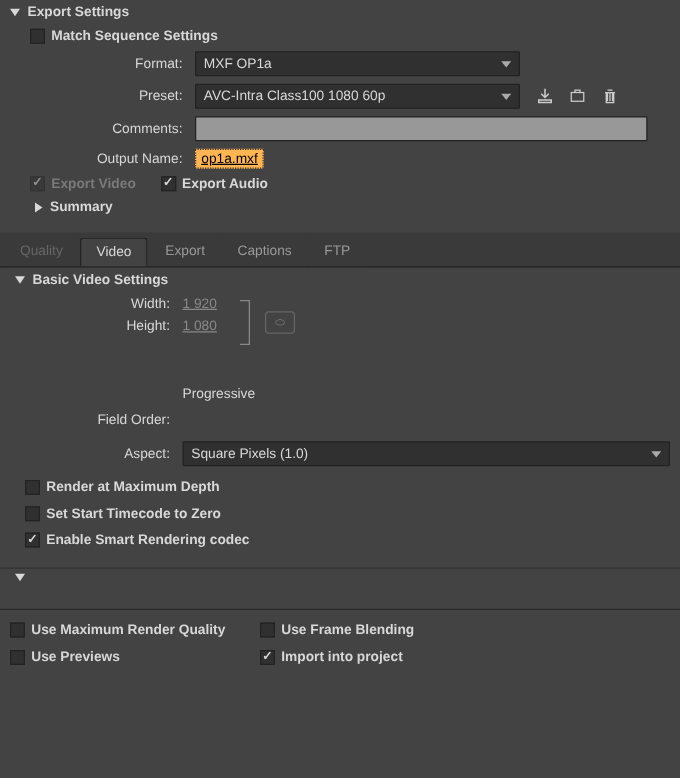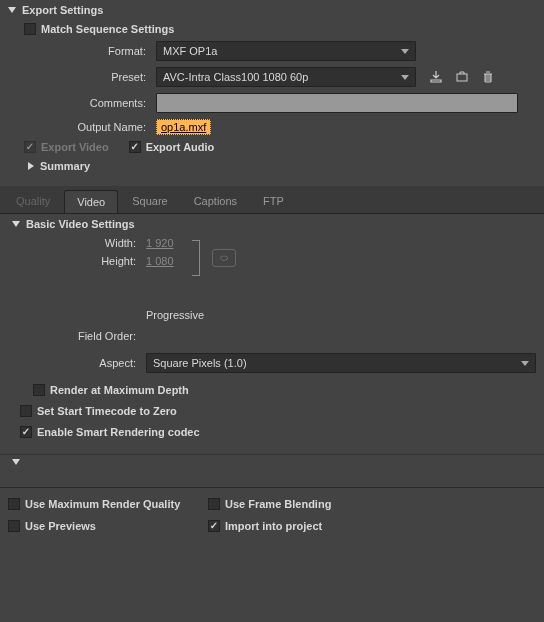--- a/index.html
+++ b/index.html
@@ -222,21 +222,21 @@
   <div class="section-header sub">
     <span class="triangle right"></span>
     <span>Summary</span>
   </div>
 
   <div style="height:10px;"></div>
 
   <div class="tabs">
     <div class="tab ghost">Quality</div>
     <div class="tab active">Video</div>
-    <div class="tab">Square</div>
+    <div class="tab">Export</div>
     <div class="tab">Captions</div>
     <div class="tab">FTP</div>
   </div>
 
   <div class="section-header" style="padding-left:12px;">
     <span class="triangle down"></span>
     <span>Basic Video Settings</span>
   </div>
 
   <div style="position:relative;">
@@ -263,21 +263,21 @@
   </div>
 
   <div class="row">
     <div class="label" style="width:130px;">Aspect:</div>
     <div class="dropdown">
       <span>Square Pixels (1.0)</span>
       <span class="arrow"></span>
     </div>
   </div>
 
-  <div class="row" style="padding-left:33px; padding-top:8px;">
+  <div class="row" style="padding-left:20px; padding-top:8px;">
     <div class="cb-row">
       <span class="checkbox"></span>
       <span>Render at Maximum Depth</span>
     </div>
   </div>
   <div class="row" style="padding-left:20px; padding-top:6px;">
     <div class="cb-row">
       <span class="checkbox"></span>
       <span>Set Start Timecode to Zero</span>
     </div>

